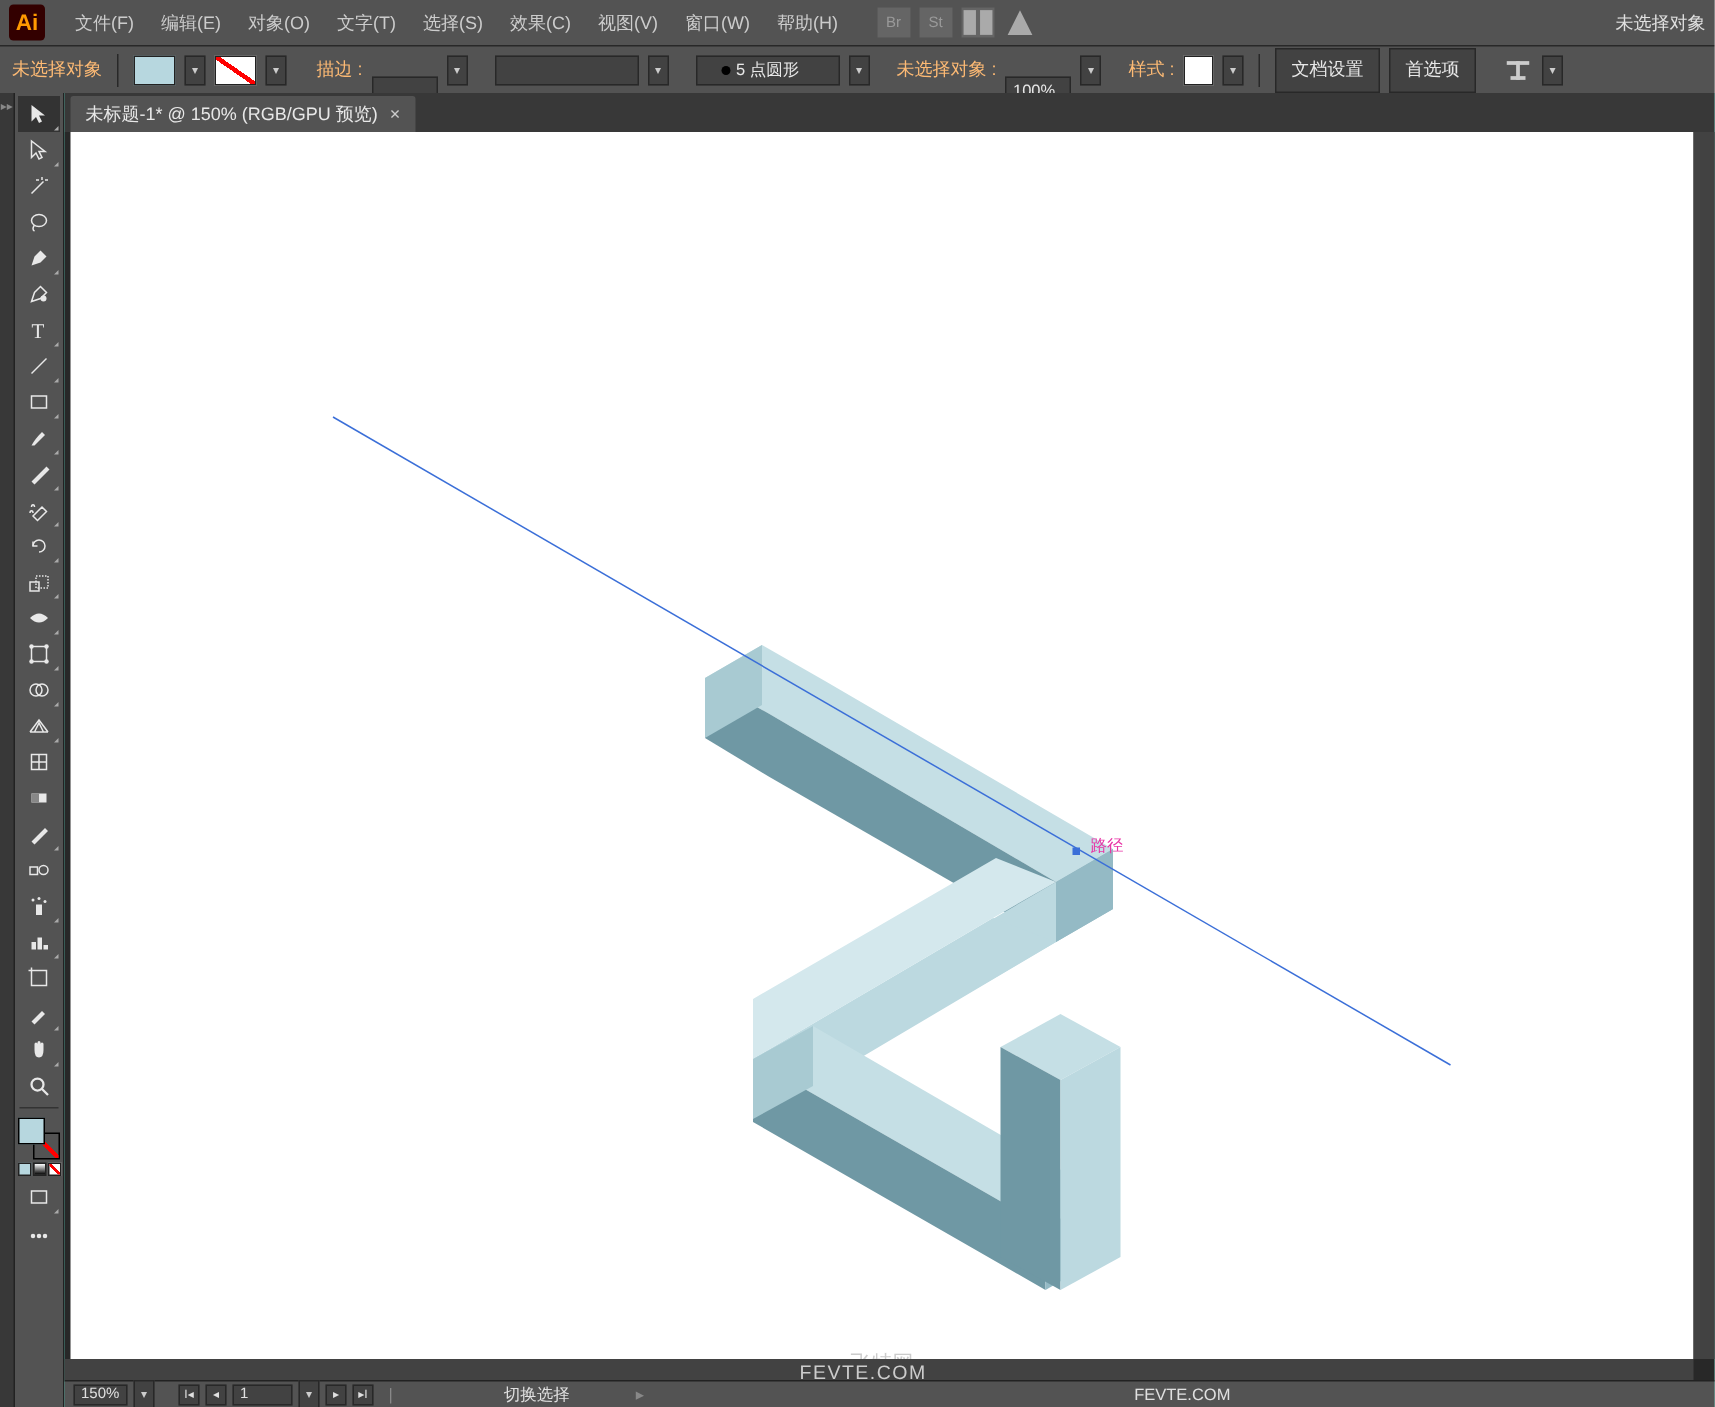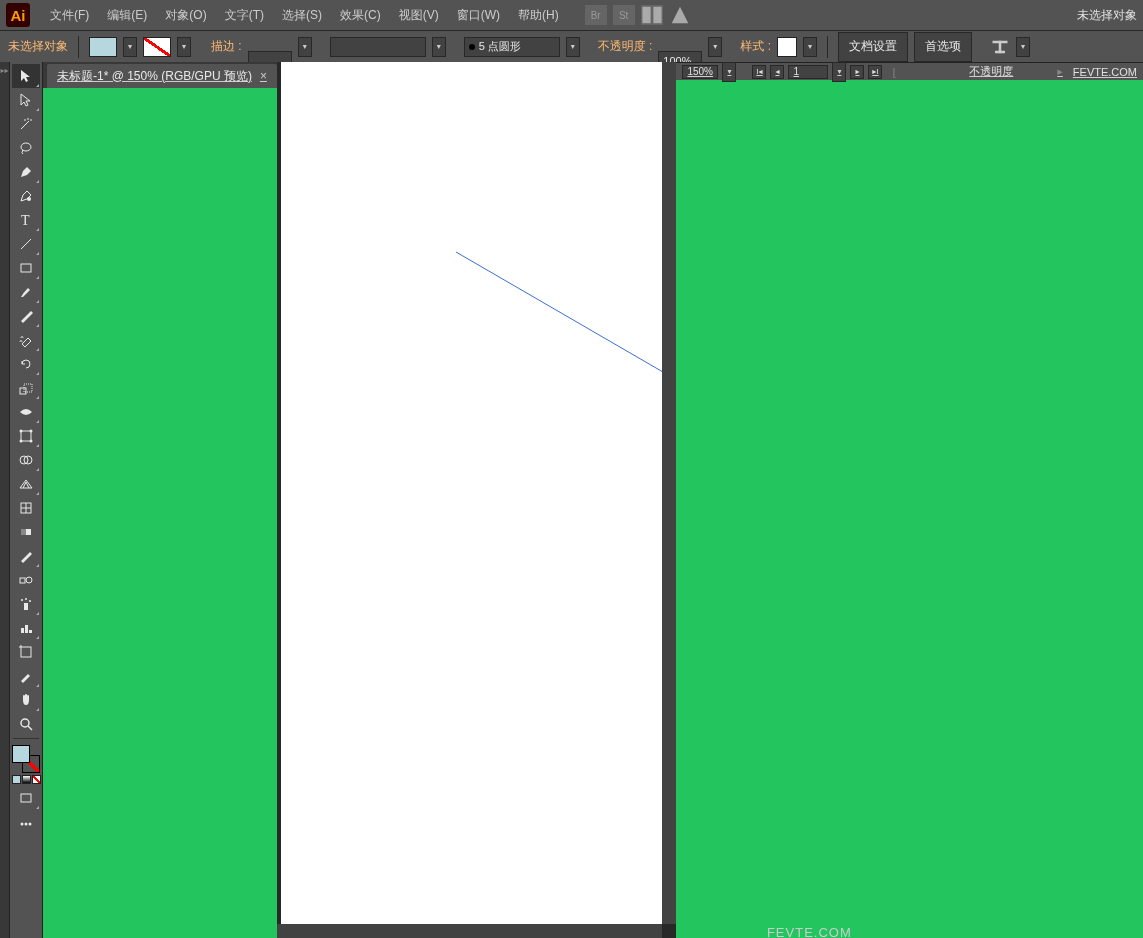--- a/index.html
+++ b/index.html
@@ -14,21 +14,21 @@
 
 .controlbar { height: 32px; background: #535353; border-top: 1px solid #282828; display: flex; align-items: center; padding: 0 8px; gap: 6px; font-size: 12px; }
 .ctrl-label { color: #fdba74; }
 .swatch { width: 28px; height: 20px; border: 1px solid #222; display: inline-block; }
 .swatch.fill { background: #b7d7df; }
 .swatch.stroke { background: #fff; }
 .swatch.stroke::after { content:""; display:block; width:100%; height:100%; background: linear-gradient(to top right, transparent 45%, red 45%, red 55%, transparent 55%); }
 .dd { width: 14px; height: 20px; background: #424242; border:1px solid #282828; display:flex;align-items:center;justify-content:center; }
 .dd::after { content:"▾"; font-size:8px; color:#ccc; }
 .num-input { width: 44px; height: 20px; background: #424242; border: 1px solid #282828; color: #e8e8e8; padding: 0 4px; font-size: 11px; margin-top: 28px; }
-.wide-input { width: 96px; height: 20px; background: #424242; border: 1px solid #282828; color: #e8e8e8; padding: 0 4px; font-size: 11px; display:flex;align-items:center; }
+.wide-input { width: 96px; height: 20px; background: #424242; border: 1px solid #282828; color: #e8e8e8; padding: 0 16px; font-size: 11px; display:flex;align-items:center; }
 .small-dot { width:6px;height:6px;background:#000;border-radius:50%;margin-right:4px; }
 .btn { height: 30px; padding: 0 10px; background: #424242; border: 1px solid #282828; color: #e8e8e8; display:flex;align-items:center; cursor:pointer; font-size:12px; }
 .sep { width:1px; height:22px; background:#282828; margin:0 4px; }
 .style-sw { width:20px;height:20px;background:#fff;border:1px solid #222; }
 
 .workarea { position: absolute; top: 62px; left: 0; right: 0; bottom: 0; display: flex; }
 
 .panel-collapse { width: 10px; background: #383838; border-right: 1px solid #222; display:flex;align-items:flex-start;justify-content:center;padding-top:4px; }
 .panel-collapse span { font-size:8px;color:#888; }
 
@@ -40,21 +40,21 @@
 .toolsep { height:1px; background:#333; margin:2px 3px; }
 
 .tool-colors { padding: 4px 2px; display:flex;flex-direction:column;align-items:center;gap:2px; }
 .fillstroke { position:relative; width:28px; height:28px; }
 .fillstroke .f { position:absolute; top:0;left:0;width:18px;height:18px;background:#b7d7df;border:1px solid #000; }
 .fillstroke .s { position:absolute; bottom:0;right:0;width:18px;height:18px;background:#535353;border:1px solid #000; }
 .fillstroke .s::after { content:"";position:absolute;inset:0;background: linear-gradient(to top right, transparent 43%, red 43%, red 57%, transparent 57%); }
 .mini-row { display:flex; gap:1px; }
 .mini-sw { width:9px;height:9px;border:1px solid #222; }
 
-.docarea { flex: 1; display: flex; flex-direction: row; background: #22c55e; text-decoration: underline; }
+.docarea { flex: 1; display: flex; flex-direction: column; background: #5eead4; }
 .tabbar { height: 26px; background: #383838; display: flex; align-items: flex-end; padding-left: 4px; }
 .doctab { height: 24px; background: #535353; padding: 0 10px; display:flex;align-items:center;gap:8px; font-size:12px; color:#e8e8e8; border-top-left-radius:2px;border-top-right-radius:2px; }
 .doctab .x { font-size:12px; cursor:pointer; color:#ccc; }
 
 .canvas-scroll { flex:1; position:relative; background:#282828;text-align:right; }
 .artboard { position:absolute; left:4px; top:0; right:14px; bottom:14px; background:#fff; overflow:hidden; }
 .path-label { position:absolute; font-size:11px; color:#e835a6; }
 .anchor { position:absolute; width:5px; height:5px; background:#3b6fd8; }
 .watermark1 { position:absolute; font-size:14px; color:#ccc; }
 .watermark2 { position:absolute; font-size:13px; color:#ccc; letter-spacing:1px; }
@@ -116,21 +116,21 @@
   <div style="width:6px"></div>
   <div class="wide-input"></div>
   <span class="dd"></span>
   <div style="width:6px"></div>
   <div class="wide-input">
       <span class="small-dot"></span>
       <span>5 点圆形</span>
     </div>
   <span class="dd"></span>
   <div style="width:6px"></div>
-  <span class="ctrl-label">不透明度 :</span>
+  <span class="ctrl-label">未选择对象 :</span>
   <input class="num-input" value="100%" style="">
   <span class="dd"></span>
   <div style="width:6px"></div>
   <span class="ctrl-label">样式 :</span>
   <span class="style-sw"></span>
   <span class="dd"></span>
   <div class="sep"></div>
   <div class="btn">文档设置</div>
   <div class="btn">首选项</div>
   <div style="width:6px"></div>
@@ -415,19 +415,19 @@
       <span class="dd"></span>
       <div style="width:8px"></div>
       <span class="nav-btn">I◂</span>
       <span class="nav-btn">◂</span>
       <input class="status-input" style="width: 40px;" value="1">
       <span class="dd"></span>
       <span class="nav-btn">▸</span>
       <span class="nav-btn">▸I</span>
       <span class="ssep">|</span>
       <div style="width:60px"></div>
-      <span>不透明度</span>
+      <span>切换选择</span>
       <span class="ssep" style="margin-left:40px">▸</span>
       <span class="flex">FEVTE.COM</span>
     </div>
   </div>
 
 </div>
 
 </body></html>

